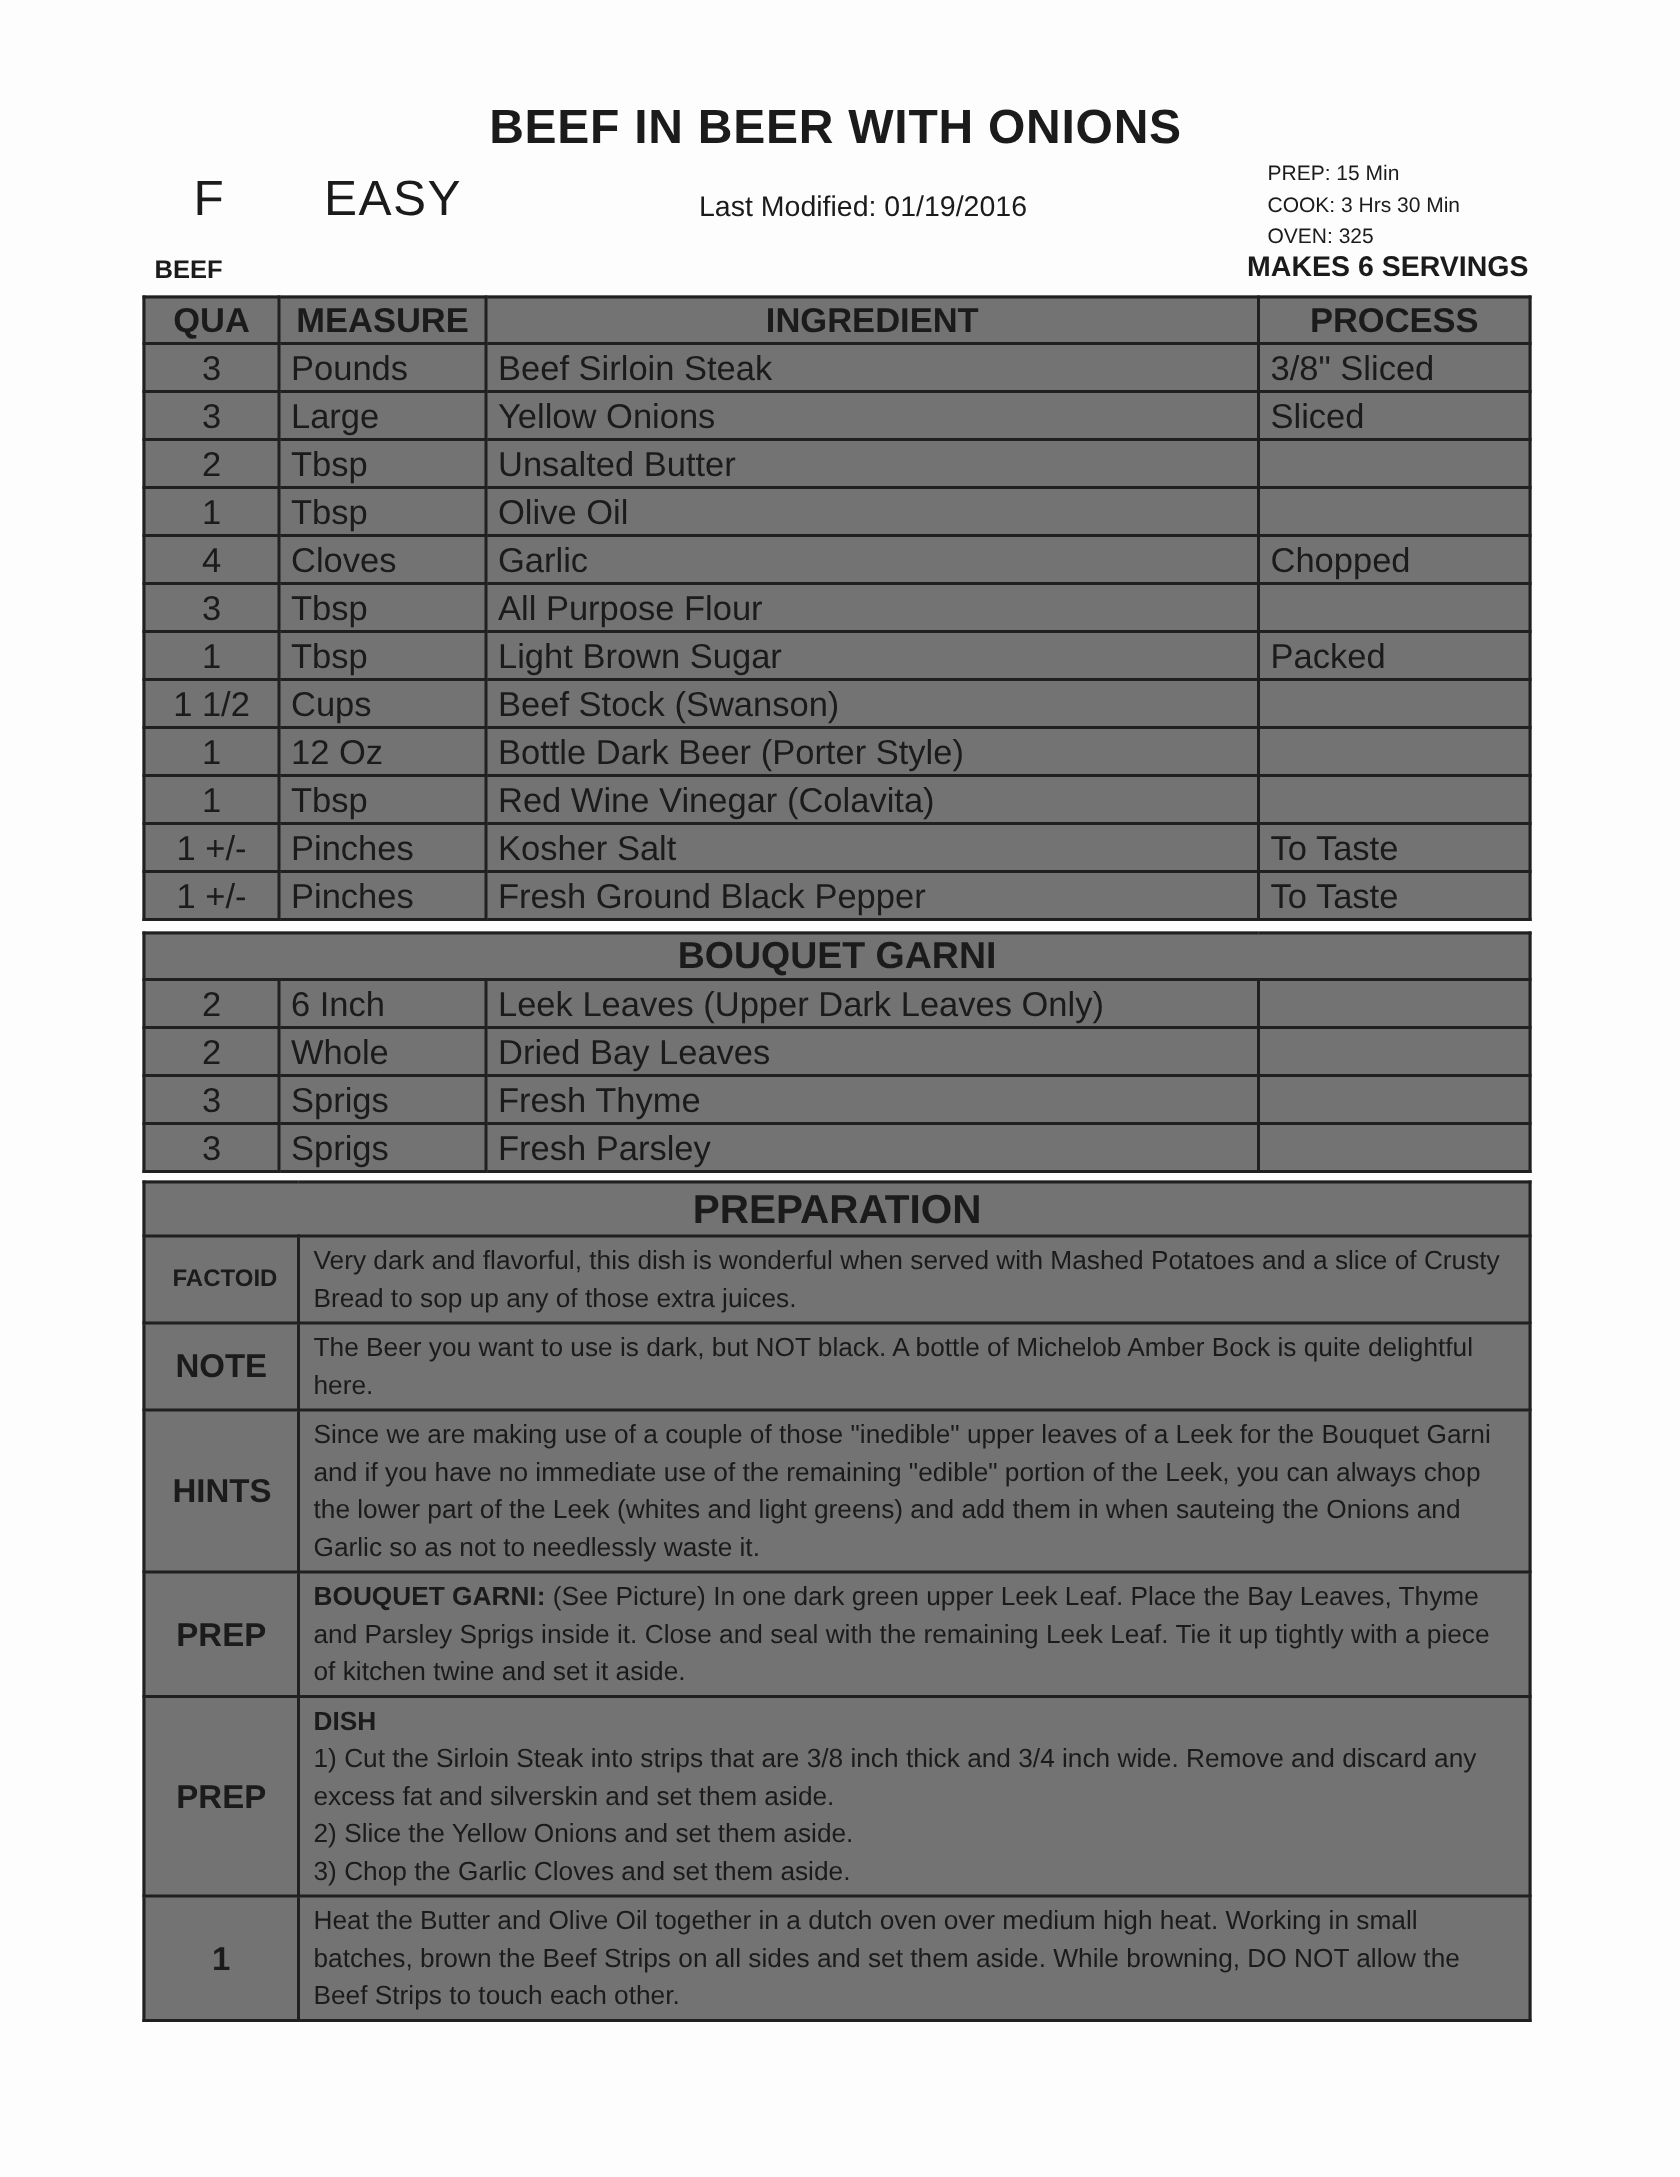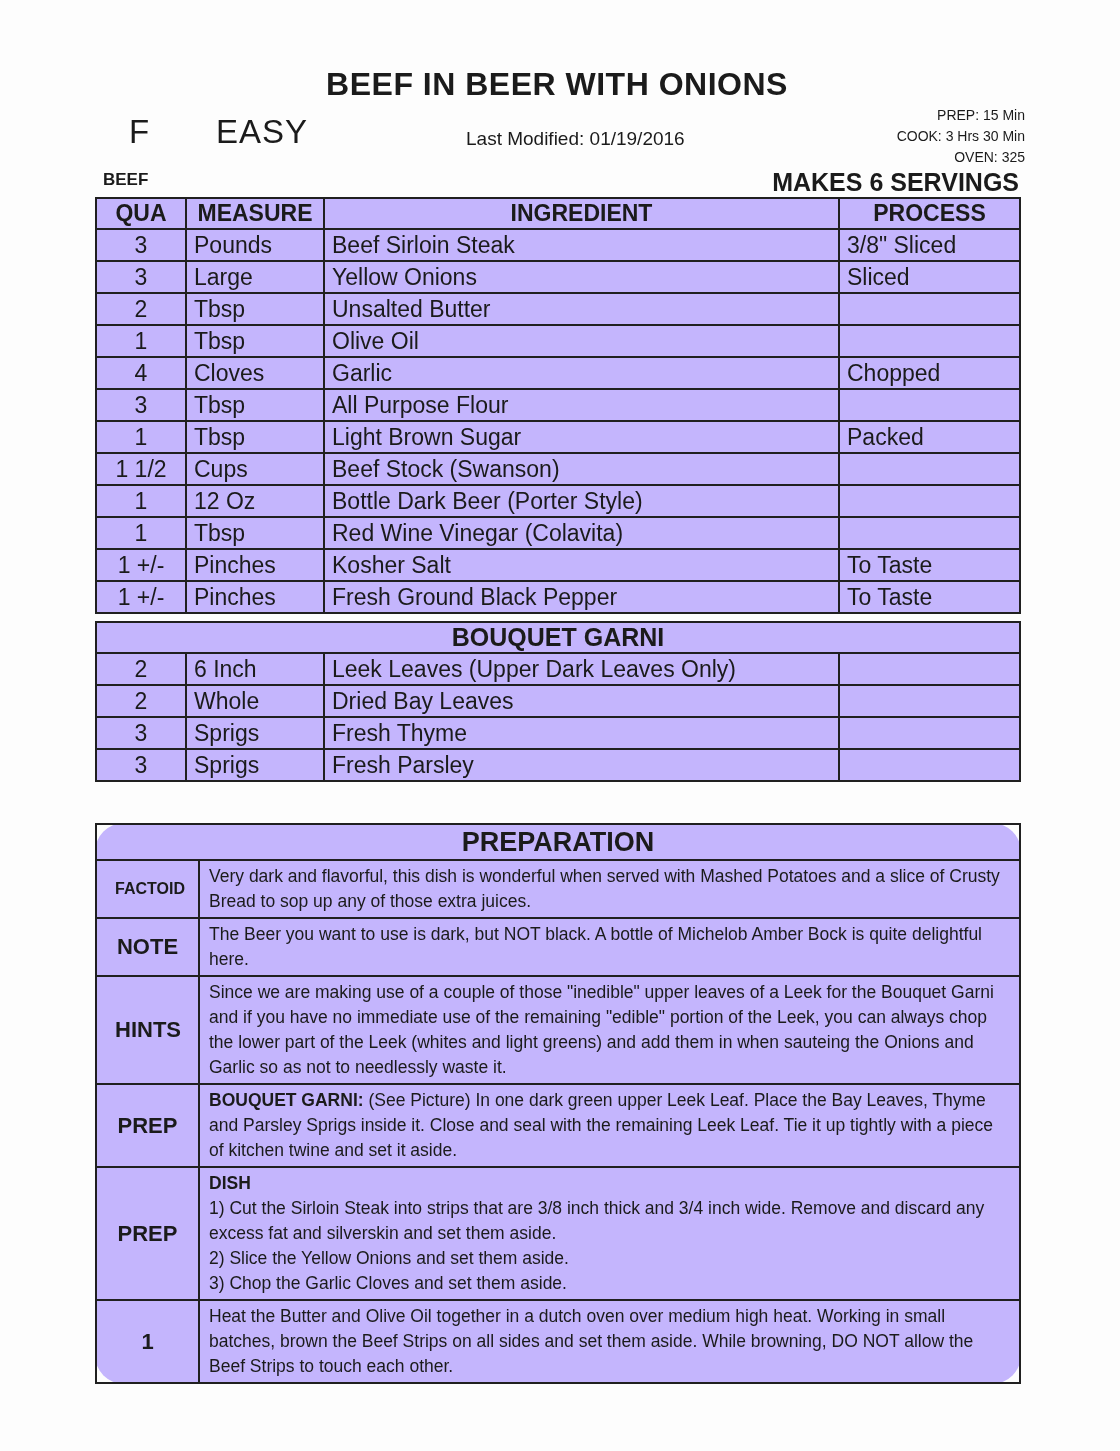--- a/index.html
+++ b/index.html
@@ -8,34 +8,34 @@
     width:1120px;height:1451px;
     background:#fdfdfd;
     font-family:"Liberation Sans","DejaVu Sans",sans-serif;
     color:#1b1b1b;
     overflow:hidden;
   }
   
   .title{position:absolute;left:95px;top:66px;width:924px;text-align:center;
          font-size:32px;font-weight:bold;letter-spacing:.5px;}
   .lastmod{position:absolute;left:466px;top:128px;font-size:19px;}
-  .times{position:absolute;left:845px;top:105px;width:180px;text-align:right;
+  .times{position:absolute;left:845px;top:105px;width:180px;text-align:left;
          font-size:14px;line-height:21px;}
   .grade{position:absolute;left:129px;top:113px;font-size:33px;}
   .difficulty{position:absolute;left:216px;top:113px;font-size:33px;letter-spacing:1px;}
   .category{position:absolute;left:103px;top:170px;font-size:17px;font-weight:bold;}
   .servings{position:absolute;left:95px;top:168px;width:924px;text-align:right;
-            font-size:25px;font-weight:bold;}
+            font-size:19px;font-weight:bold;}
   
   table{border-collapse:collapse;table-layout:fixed;position:absolute;left:95px;
-        width:924px;background:#c4b5fd;}
+        width:924px;background:#737373;}
   td,th{border:2px solid #202020;overflow:hidden;vertical-align:middle;}
   .ing{top:197px;}
   .bg{top:621px;}
-  .prep{top:823px;border-radius:29px;}
+  .prep{top:787px;}
   .ing th,.bg th{height:29px;font-size:23px;font-weight:bold;text-align:center;padding:0 4px;}
   .ing td,.bg td{height:30px;font-size:23px;padding:0 7px;white-space:nowrap;}
   td.qua{text-align:center;padding:0 2px;}
   td.section-title{height:29px;font-size:25px;font-weight:bold;text-align:center;}
   
   td.prep-title{height:32px;font-size:27px;font-weight:bold;text-align:center;}
   td.plabel{text-align:center;font-weight:bold;font-size:22px;padding:0 18px;}
   td.plabel.small{font-size:16px;}
   td.ptext{font-size:17.5px;line-height:25px;padding:3px 9px;white-space:normal;}
   .b{font-weight:bold;}

